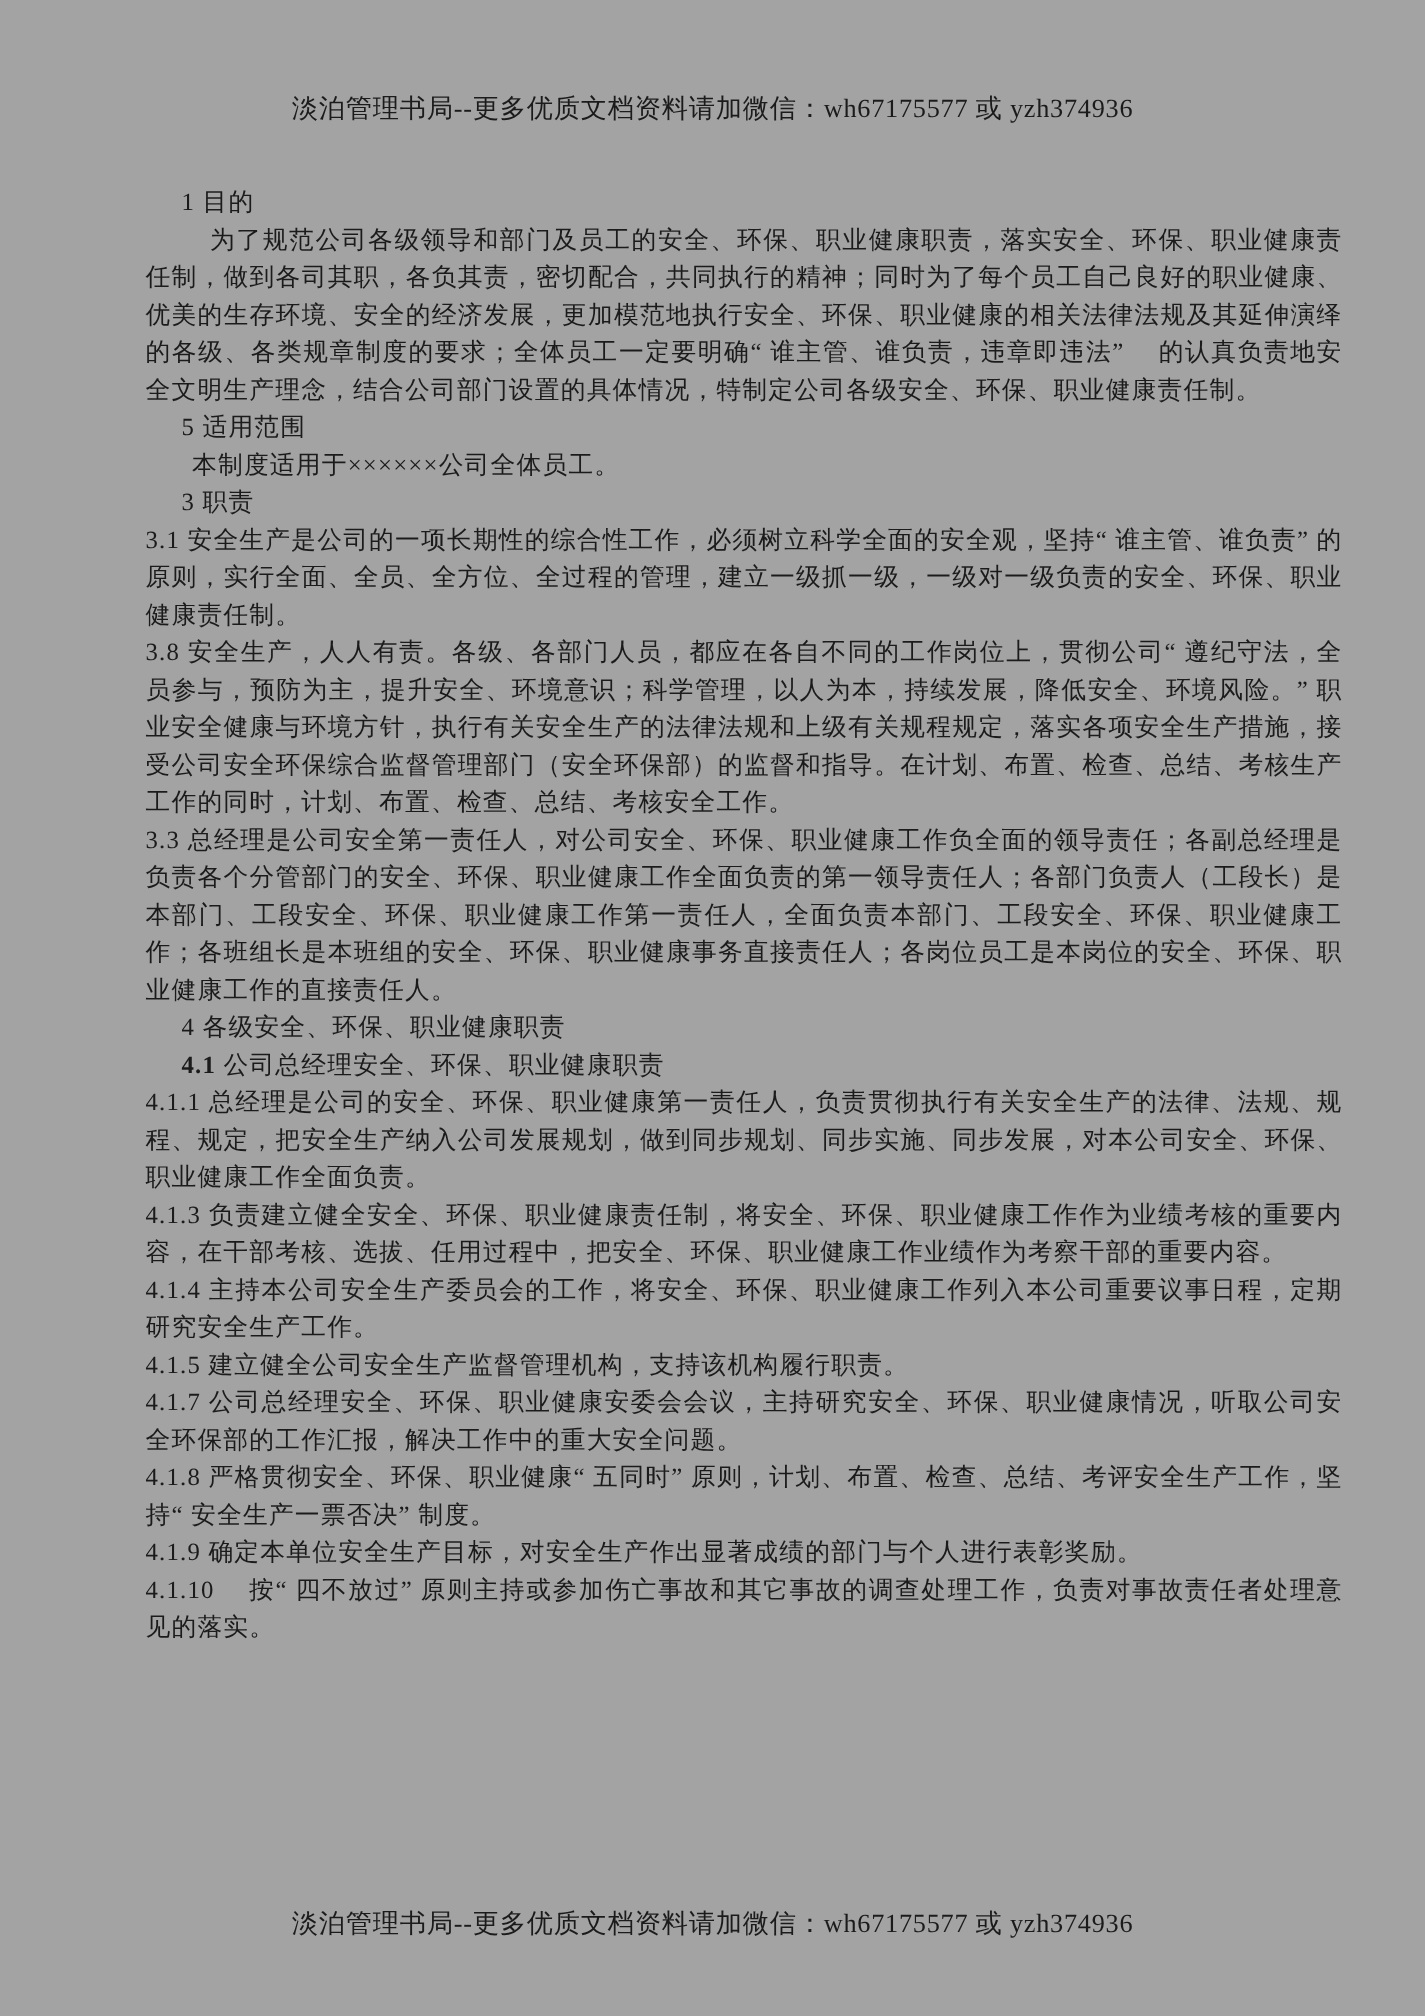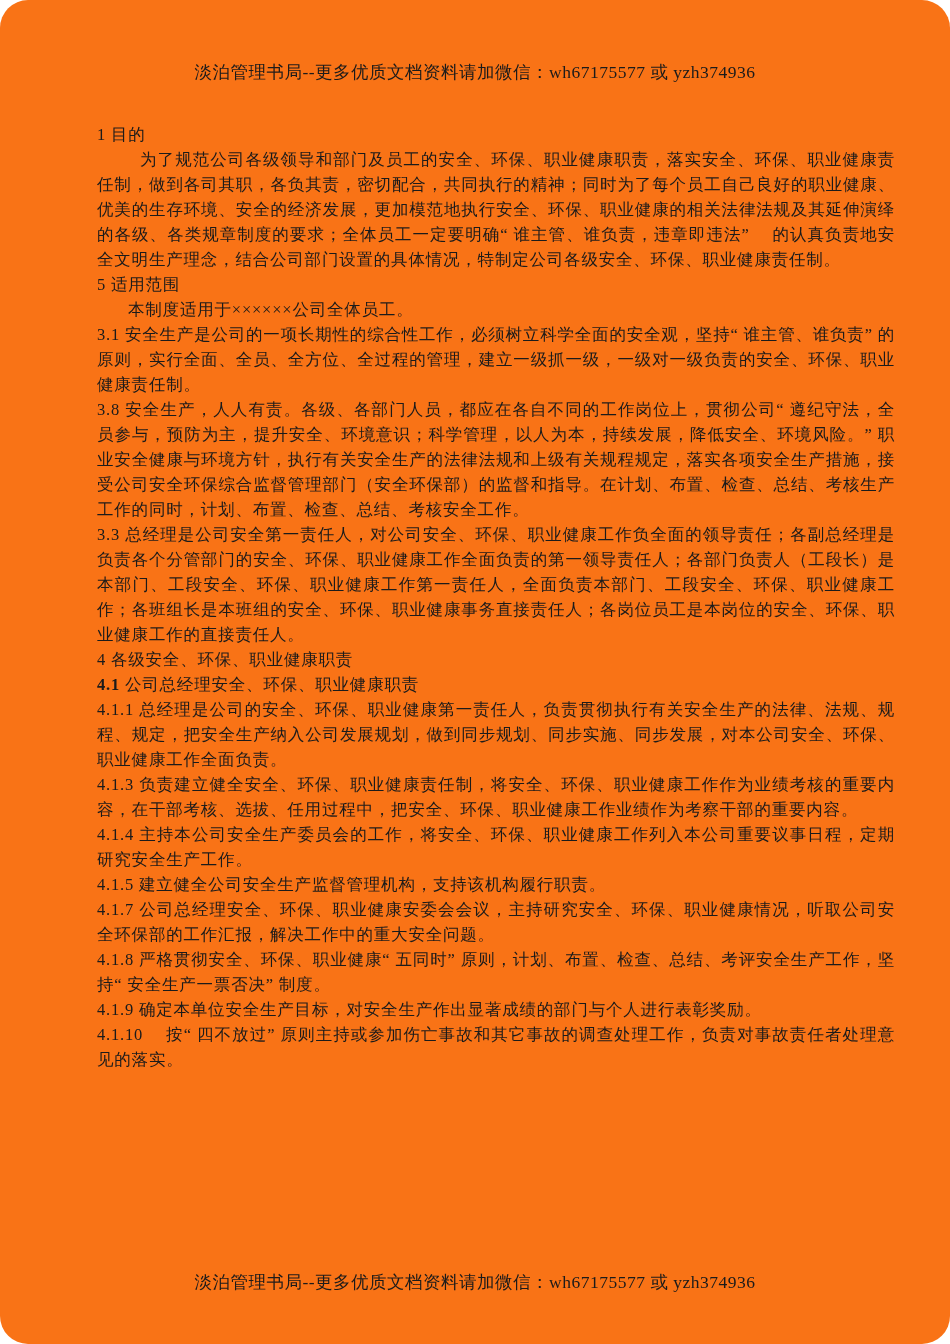--- a/index.html
+++ b/index.html
@@ -4,25 +4,24 @@
 <style>
   html, body {
     margin: 0;
     padding: 0;
     background: #ffffff;
   }
   .page {
     position: relative;
     width: 950px;
     height: 1344px;
-    background: #f97316;
+    background: #a3a3a3;
     overflow: hidden;
     font-family: "Liberation Serif", "DejaVu Serif", serif;
     color: #1b1b1b;
-    border-radius: 28px;
   }
   .watermark {
     position: absolute;
     left: 0;
     width: 100%;
     text-align: center;
     font-size: 17.5px;
     letter-spacing: 0.5px;
     color: #1b1b1b;
     white-space: nowrap;
@@ -37,36 +36,37 @@
     font-size: 16.5px;
     line-height: 25px;
     letter-spacing: 0.8px;
     text-align: justify;
     text-justify: inter-ideograph;
   }
   .blk {
     margin: 0;
     padding: 0;
   }
-  .blk.heading { text-align: left; }
+  .blk.heading { text-align: left; margin-left: 24px; }
   .blk .num-bold { font-weight: bold; }
   .indent-large { text-indent: 43px; }
   .indent-normal { text-indent: 31px; }
 </style>
 </head>
 <body>
 
 <div class="page">
   <div class="watermark top">淡泊管理书局--更多优质文档资料请加微信：wh67175577 或 yzh374936</div>
 
   <main class="doc-body">
       <p class="blk heading">1 目的</p>
       <p class="blk para indent-large">为了规范公司各级领导和部门及员工的安全、环保、职业健康职责，落实安全、环保、职业健康责任制，做到各司其职，各负其责，密切配合，共同执行的精神；同时为了每个员工自己良好的职业健康、优美的生存环境、安全的经济发展，更加模范地执行安全、环保、职业健康的相关法律法规及其延伸演绎的各级、各类规章制度的要求；全体员工一定要明确“ 谁主管、谁负责，违章即违法”　 的认真负责地安全文明生产理念，结合公司部门设置的具体情况，特制定公司各级安全、环保、职业健康责任制。</p>
       <p class="blk heading">5 适用范围</p>
       <p class="blk para indent-normal">本制度适用于××××××公司全体员工。</p>
+      <p class="blk heading">3 职责</p>
       <p class="blk para">3.1 安全生产是公司的一项长期性的综合性工作，必须树立科学全面的安全观，坚持“ 谁主管、谁负责” 的原则，实行全面、全员、全方位、全过程的管理，建立一级抓一级，一级对一级负责的安全、环保、职业健康责任制。</p>
       <p class="blk para">3.8 安全生产，人人有责。各级、各部门人员，都应在各自不同的工作岗位上，贯彻公司“ 遵纪守法，全员参与，预防为主，提升安全、环境意识；科学管理，以人为本，持续发展，降低安全、环境风险。” 职业安全健康与环境方针，执行有关安全生产的法律法规和上级有关规程规定，落实各项安全生产措施，接受公司安全环保综合监督管理部门（安全环保部）的监督和指导。在计划、布置、检查、总结、考核生产工作的同时，计划、布置、检查、总结、考核安全工作。</p>
       <p class="blk para">3.3 总经理是公司安全第一责任人，对公司安全、环保、职业健康工作负全面的领导责任；各副总经理是负责各个分管部门的安全、环保、职业健康工作全面负责的第一领导责任人；各部门负责人（工段长）是本部门、工段安全、环保、职业健康工作第一责任人，全面负责本部门、工段安全、环保、职业健康工作；各班组长是本班组的安全、环保、职业健康事务直接责任人；各岗位员工是本岗位的安全、环保、职业健康工作的直接责任人。</p>
       <p class="blk heading">4 各级安全、环保、职业健康职责</p>
       <p class="blk heading"><span class="num-bold">4.1</span> 公司总经理安全、环保、职业健康职责</p>
       <p class="blk para">4.1.1 总经理是公司的安全、环保、职业健康第一责任人，负责贯彻执行有关安全生产的法律、法规、规程、规定，把安全生产纳入公司发展规划，做到同步规划、同步实施、同步发展，对本公司安全、环保、职业健康工作全面负责。</p>
       <p class="blk para">4.1.3 负责建立健全安全、环保、职业健康责任制，将安全、环保、职业健康工作作为业绩考核的重要内容，在干部考核、选拔、任用过程中，把安全、环保、职业健康工作业绩作为考察干部的重要内容。</p>
       <p class="blk para">4.1.4 主持本公司安全生产委员会的工作，将安全、环保、职业健康工作列入本公司重要议事日程，定期研究安全生产工作。</p>
       <p class="blk para">4.1.5 建立健全公司安全生产监督管理机构，支持该机构履行职责。</p>
       <p class="blk para">4.1.7 公司总经理安全、环保、职业健康安委会会议，主持研究安全、环保、职业健康情况，听取公司安全环保部的工作汇报，解决工作中的重大安全问题。</p>

